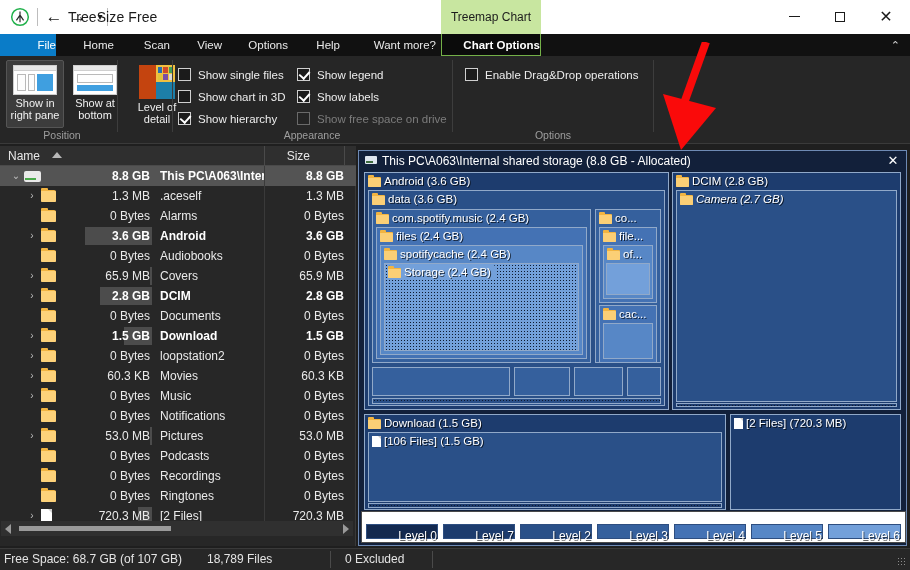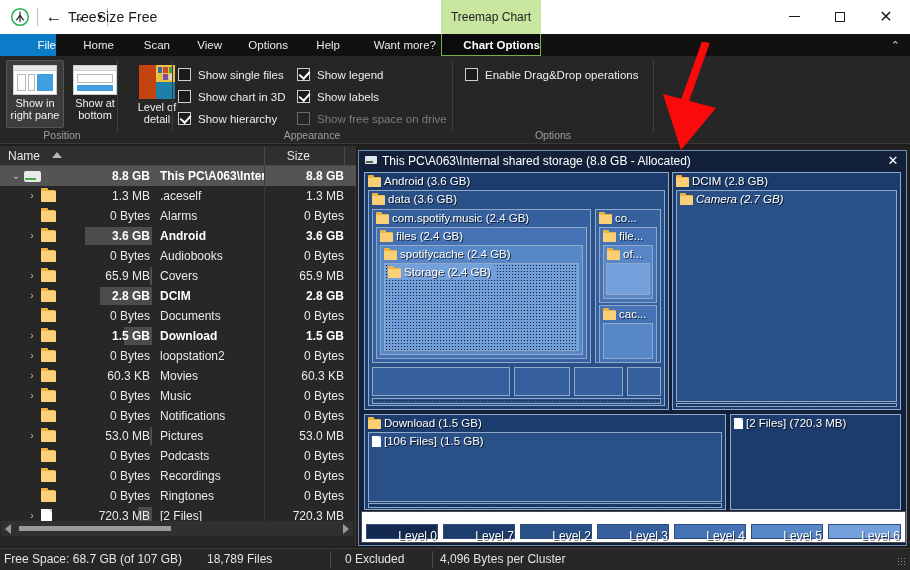--- a/index.html
+++ b/index.html
@@ -564,17 +564,16 @@
       <path d="M3 52 L21 108 L56 66 Z" fill="#fa0a0a"></path>
     </svg>
   </div>
 
   <div class="status">
     <div class="seg" style="left:4px">Free Space: 68.7 GB  (of 107 GB)</div>
     <div class="seg" style="left:207px">18,789 Files</div>
     <div class="vsep" style="left:330px"></div>
     <div class="seg" style="left:345px">0 Excluded</div>
     <div class="vsep" style="left:432px"></div>
-    <div class="seg" style="left:440px">4,096 Bytes per Cluster</div>
     <div class="grip"></div>
   </div>
 
 </div>
 
 </body></html>

